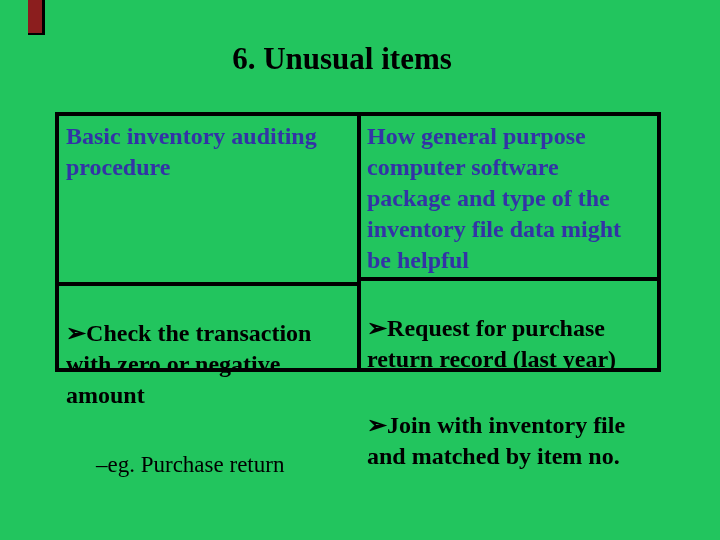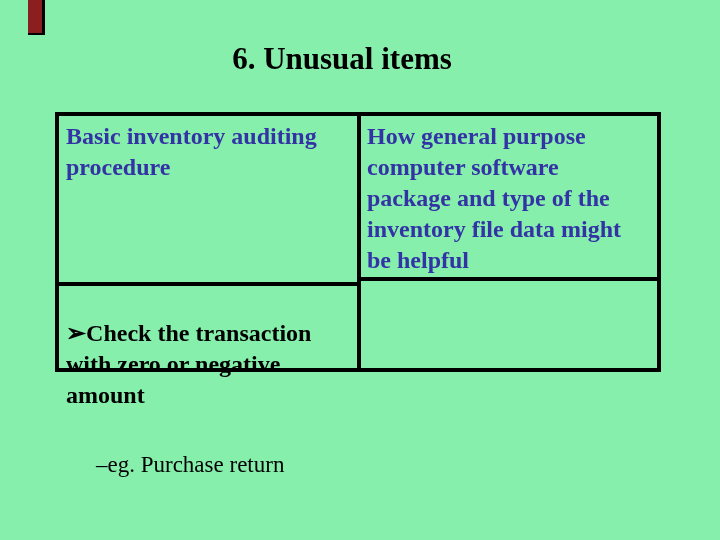--- a/index.html
+++ b/index.html
@@ -1,21 +1,21 @@
 <!DOCTYPE html>
 <html style="--header-text: #3333A6; --body-text: #000000; --table-border: #000000; --corner-ornament: #8B1E1E;"><head>
 <meta charset="utf-8">
 <style>
   html, body { margin: 0; padding: 0; background: #ffffff; }
 
   #slide {
     position: relative;
     width: 720px;
     height: 540px;
-    background: #86efac;
+    background: #22c55e;
     overflow: hidden;
     font-family: "Liberation Serif", "DejaVu Serif", serif;
   }
 
   .ornament {
     position: absolute;
     left: 28px;
     top: 0;
     width: 14px;
     height: 33px;
@@ -121,15 +121,21 @@
 inventory file data might
 be helpful</div>
 
     <div class="cell body" id="cell-check">
       <div class="para">➢Check the transaction
 with zero or negative
 amount</div>
       <div class="eg-line">–eg. Purchase return</div>
     </div>
 
+    <div class="cell body" id="cell-request">
+      <div class="para">➢Request for purchase
+return record (last year)</div>
+      <div class="para">➢Join with inventory file
+and matched by item no.</div>
+    </div>
 
   </div>
 </div>
 
 </body></html>

